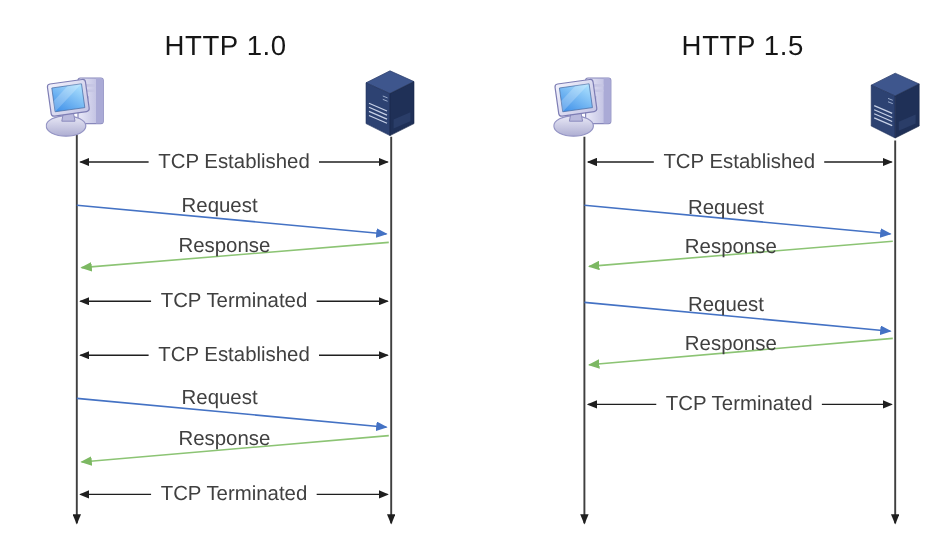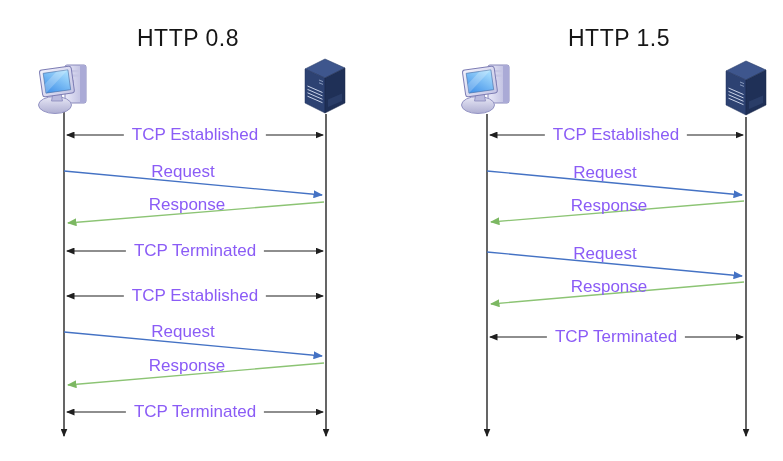--- a/index.html
+++ b/index.html
@@ -23,21 +23,21 @@
     top: 25px;
     font-size: 23px;
     letter-spacing: 0.5px;
     color: #161616;
     white-space: nowrap;
     z-index: 2;
   }
   .lbl {
     position: absolute;
     font-size: 17px;
-    color: #8b5cf6;
+    color: #404040;
     white-space: nowrap;
     z-index: 2;
     line-height: 20px;
   }
   .lbl.tcp {
     transform: translate(-50%, -50%);
     background: #ffffff;
     padding: 1px 8px;
   }
   .lbl.msg {
@@ -135,21 +135,21 @@
     <line x1="490" y1="135" x2="743" y2="135" stroke="#1f1f1f" stroke-width="1.2" marker-start="url(#mDark)" marker-end="url(#mDark)"></line>
     <line x1="487" y1="171" x2="742" y2="195" stroke="#4472C4" stroke-width="1.3" marker-end="url(#mBlue)"></line>
     <line x1="744" y1="201" x2="491" y2="222" stroke="#8CC474" stroke-width="1.3" marker-end="url(#mGreen)"></line>
     <line x1="487" y1="252" x2="742" y2="276" stroke="#4472C4" stroke-width="1.3" marker-end="url(#mBlue)"></line>
     <line x1="744" y1="282" x2="491" y2="304" stroke="#8CC474" stroke-width="1.3" marker-end="url(#mGreen)"></line>
     <line x1="490" y1="337" x2="743" y2="337" stroke="#1f1f1f" stroke-width="1.2" marker-start="url(#mDark)" marker-end="url(#mDark)"></line>
   </svg>
 
   
   <section>
-    <div class="diagram-title" style="left:188px">HTTP 0.8</div>
+    <div class="diagram-title" style="left:188px">HTTP 1.0</div>
 
     <svg class="icon-box" style="left:38px; top:59px" width="56" height="56">
         <use href="#pc-icon"></use>
       </svg>
     <svg class="icon-box" style="left:302px; top:56px" width="46" height="58">
         <use href="#srv-icon"></use>
       </svg>
 
     <div class="lbl tcp" style="left:195px; top:135px">TCP Established</div>
     <div class="lbl msg" style="left:183px; top:162px">Request</div>

